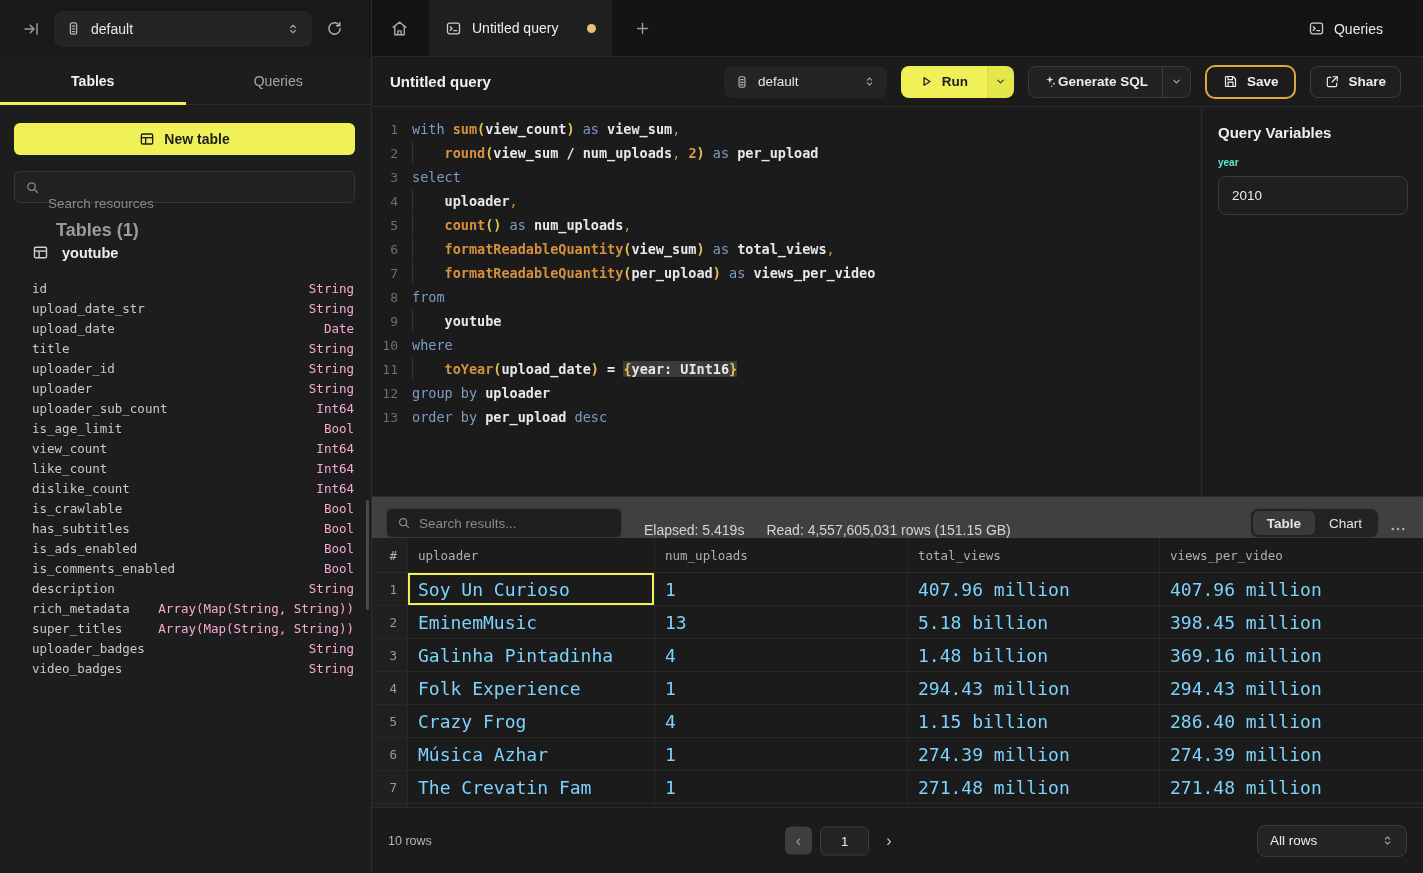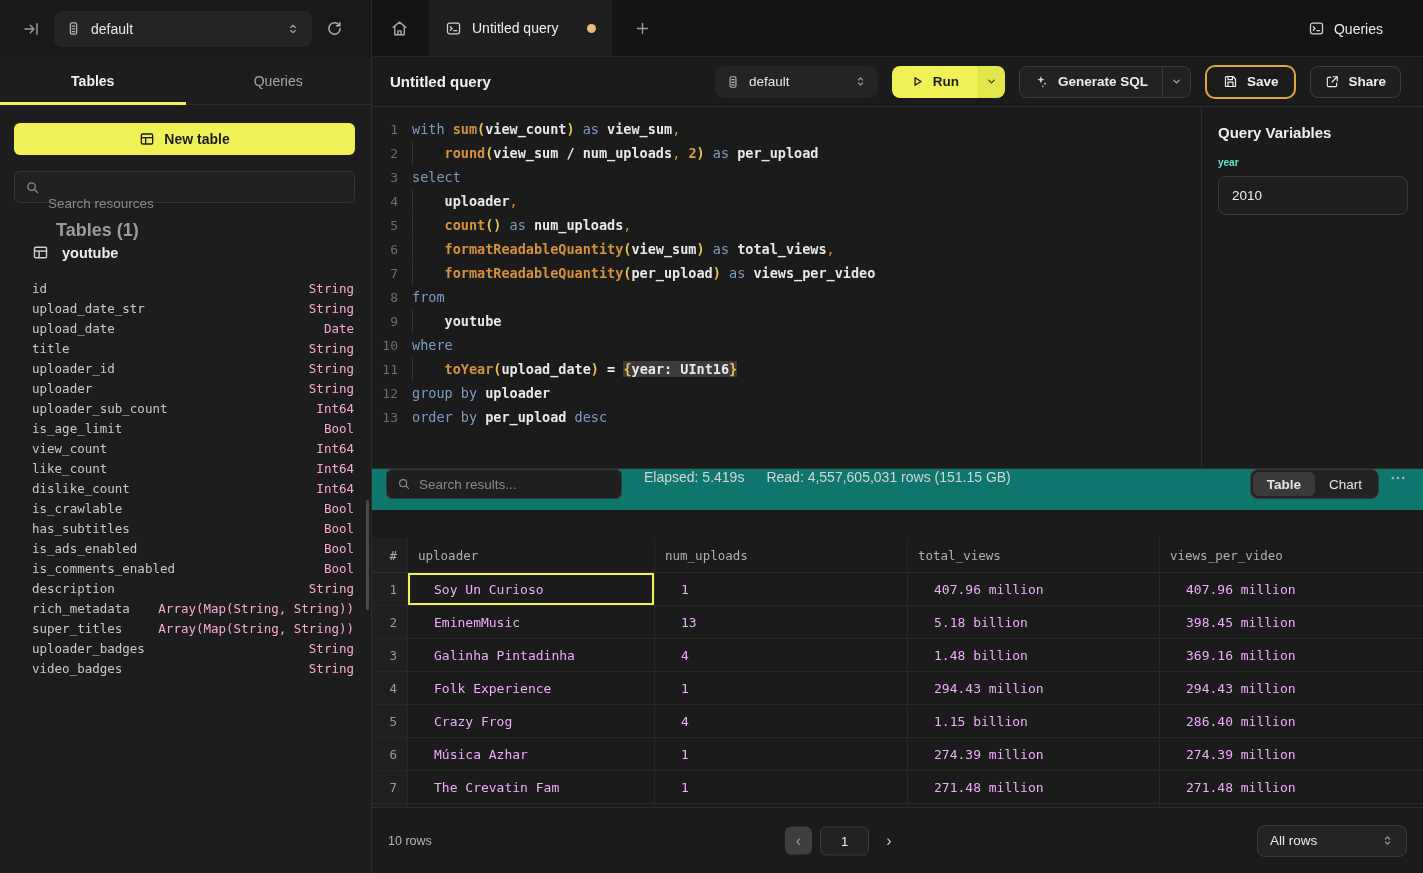--- a/index.html
+++ b/index.html
@@ -56,21 +56,21 @@
   .q-title { margin-left:18px; font-size:15px; font-weight:600; color:#f0f0f0; }
   .toolbar-right { margin-left:auto; margin-right:22px; display:flex; align-items:center; gap:14px; }
   .tb-db-select { width:163px; height:32px; background:#242425; border-radius:8px; display:flex; align-items:center; padding:0 11px; cursor:pointer; }
   .tb-db-select .label { margin-left:9px; font-size:13.5px; color:#e8e8e8; flex:1; }
 
   .run-btn { height:32px; border-radius:8px; overflow:hidden; display:flex; cursor:pointer; }
   .run-main { width:86px; background:#f0f157; color:#1d1d1d; display:flex; align-items:center; justify-content:center; gap:9px; font-size:13.5px; font-weight:700; }
   .run-caret { width:27px; background:#e3e74b; color:#3c3c18; display:flex; align-items:center; justify-content:center; border-left:1px solid #d9dd3e; }
 
   .gen-btn { height:32px; background:#222223; border:1px solid #3a3a3a; border-radius:8px; display:flex; align-items:stretch; cursor:pointer; }
-  .gen-main { display:flex; align-items:center; gap:9px; padding:0 14px; color:#ececec; font-size:13.5px; font-weight:600; }
+  .gen-main { display:flex; align-items:center; padding:0 14px; color:#ececec; font-size:13.5px; font-weight:600; }
   .gen-main .ic { color:#d8d8d8; }
   .gen-caret { width:28px; display:flex; align-items:center; justify-content:center; color:#b0b0b0; border-left:1px solid #3a3a3a; }
 
   .save-btn { height:34px; padding:0 16px; background:#1c1c1c; border:2px solid #dfa83f; border-radius:10px; display:flex; align-items:center; gap:9px; color:#f0f0f0; font-size:13.5px; font-weight:600; cursor:pointer; }
   .share-btn { height:32px; padding:0 14px; background:#1f1f1f; border:1px solid #3e3e3e; border-radius:8px; display:flex; align-items:center; gap:9px; color:#ececec; font-size:13.5px; font-weight:600; cursor:pointer; }
 
   
   .editor { position:absolute; left:0; top:107px; width:829px; height:389px; background:#1b1b1b; padding-top:10px; font-family:"DejaVu Sans Mono", monospace; font-size:13.5px; overflow:hidden; cursor:text; }
   .code-line { height:24px; display:flex; align-items:center; white-space:pre; }
   .ln { width:26px; text-align:right; color:#6e6e6e; font-size:13px; flex:0 0 auto; }
@@ -88,38 +88,38 @@
   .tk-vt { color:#e8e8e8; font-weight:700; background:#3b3b3b; }
   .tk-ws { }
 
   
   .vars-panel { position:absolute; left:829px; top:107px; width:222px; height:389px; border-left:1px solid #2c2c2c; background:#1b1b1b; }
   .vars-title { margin:17px 0 0 16px; font-size:15px; font-weight:700; color:#f0f0f0; }
   .var-label { margin:16px 10px 0 16px; font-size:10px; color:#5eead4; font-weight:600; }
   .var-input { margin:8px 16px 0 16px; width:190px; height:39px; background:#1f1f1f; border:1px solid #3a3a3a; border-radius:8px; color:#ececec; font-size:13.5px; padding:0 13px; outline:none; font-family:"Liberation Sans", sans-serif; }
 
   
-  .results-toolbar { position:absolute; left:0; top:468px; right:0; height:42px; border-top:1px solid #2c2c2c; display:flex; align-items:flex-start; background:#0f766e; }
+  .results-toolbar { position:absolute; left:0; top:496px; right:0; height:42px; border-top:1px solid #2c2c2c; display:flex; align-items:flex-end; background:#404040; }
   .results-search { margin-left:14px; width:236px; height:30px; background:#1f1f1f; border:1px solid #383838; border-radius:6px; display:flex; align-items:center; padding:0 10px; }
   .results-search input { background:transparent; border:none; outline:none; color:#d8d8d8; font-size:13.5px; margin-left:8px; width:100%; font-family:"Liberation Sans", sans-serif; }
   .results-search input::placeholder { color:#8b8b8b; }
   .stat { margin-left:22px; font-size:14px; color:#d4d4d4; }
   .seg { margin-left:auto; height:30px; background:#232323; border:1px solid #3a3a3a; border-radius:8px; display:flex; align-items:center; padding:2px; }
   .seg-btn { height:24px; padding:0 14px; display:flex; align-items:center; font-size:13.5px; color:#e3e3e3; border-radius:6px; cursor:pointer; }
   .seg-btn.active { background:#3a3a3a; font-weight:600; }
   .more-btn { margin:0 16px 0 10px; color:#b5b5b5; cursor:pointer; }
 
   .rtable { position:absolute; left:0; top:538px; right:0; font-family:"DejaVu Sans Mono", monospace; }
   .thead, .trow, .row-sliver { display:grid; grid-template-columns:36px 247px 253px 252px 263px; }
   .thead { height:35px; border-bottom:1px solid #2c2c2c; }
   .th { display:flex; align-items:center; color:#b0b0b0; font-size:12.5px; padding-left:10px; border-right:1px solid #262626; }
   .th.num { justify-content:flex-end; padding-right:10px; padding-left:0; background:#202020; }
   .th:last-child { border-right:none; }
   .trow { height:33px; border-bottom:1px solid #282828; }
-  .td { display:flex; align-items:center; color:#f0abfc; font-size:13px; padding-left:26px; border-right:1px solid #282828; overflow:hidden; }
+  .td { display:flex; align-items:center; color:#7dd3fc; font-size:18px; padding-left:10px; border-right:1px solid #282828; overflow:hidden; }
   .td:last-child { border-right:none; }
   .td.num { justify-content:flex-end; padding-right:10px; padding-left:0; color:#9a9a9a; background:#202020; font-size:12.5px; }
   .td.sel { box-shadow:inset 0 0 0 2px #f0f157; }
   .row-sliver { height:4px; border-bottom:1px solid #2c2c2c; }
   .row-sliver .sc { border-right:1px solid #282828; }
   .row-sliver .sc.num { background:#202020; }
   .row-sliver .sc:last-child { border-right:none; }
 
   
   .footer { position:absolute; left:0; bottom:0; right:0; height:65px; background:#1b1b1b; display:flex; align-items:center; }

